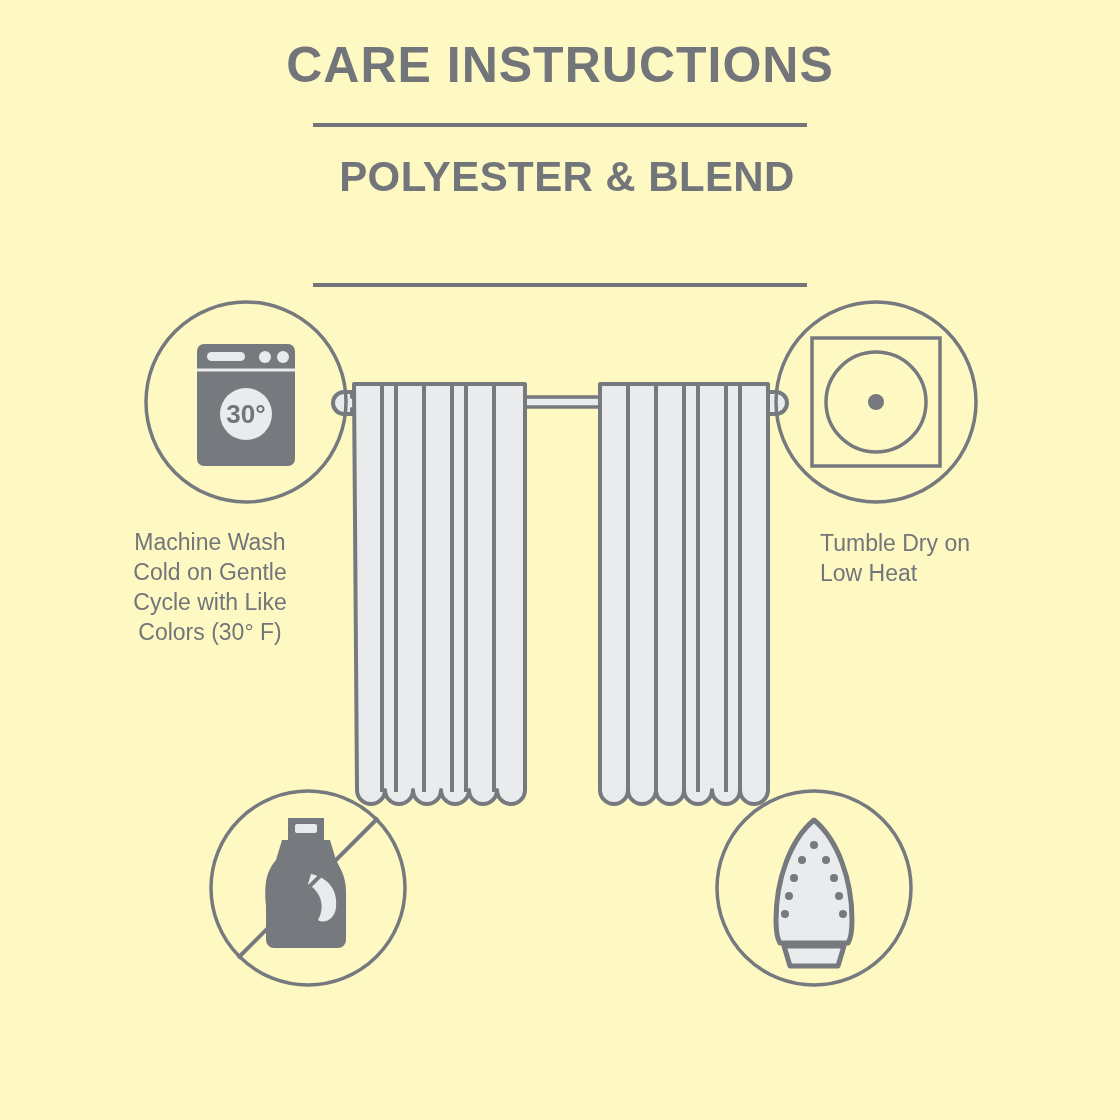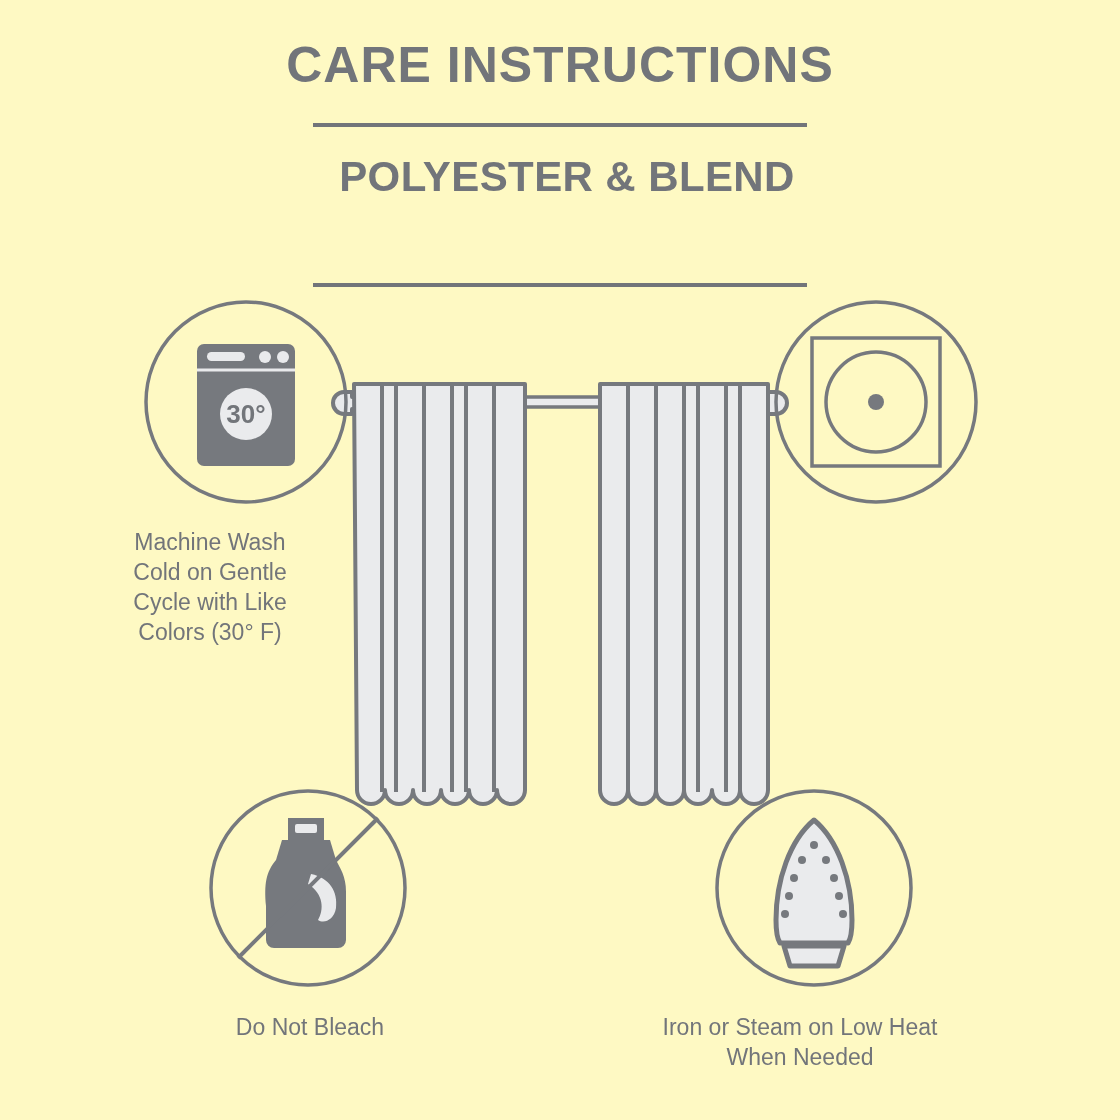--- a/index.html
+++ b/index.html
@@ -202,20 +202,22 @@
   <div class="badge" style="left:770px; top:298px;">
     <svg width="212" height="212" viewBox="0 0 212 212" xmlns="http://www.w3.org/2000/svg">
       <circle cx="106" cy="104" r="100" fill="none" stroke="#76797e" stroke-width="3.5"></circle>
       <g fill="none" stroke="#76797e" stroke-width="3.5">
         <rect x="42" y="40" width="128" height="128"></rect>
         <circle cx="106" cy="104" r="50"></circle>
         <circle cx="106" cy="104" r="8" fill="#76797e" stroke="none"></circle>
       </g>
     </svg>
   </div>
+  <div class="caption" id="caption-dry">Tumble Dry on
+Low Heat</div>
 
   <div class="badge" style="left:208px; top:788px;">
     <svg width="205" height="205" viewBox="0 0 205 205" xmlns="http://www.w3.org/2000/svg">
       <circle cx="100" cy="100" r="97" fill="none" stroke="#76797e" stroke-width="3.5"></circle>
       <g>
 
         <path d="M 80 30 L 116 30 L 116 52 L 80 52 Z" fill="#76797e"></path>
         <rect x="87" y="36" width="22" height="9" rx="2" fill="#e9eaec"></rect>
 
         <path d="M 74 52 L 122 52 L 128 72 L 68 72 Z" fill="#76797e"></path>
@@ -230,21 +232,20 @@
                  C 138 88, 132 80, 128 72
                  Z" fill="#76797e"></path>
 
         <path d="M 103 86 C 122 90, 130 104, 128 120 C 126 132, 116 136, 110 132
                  C 116 122, 116 106, 100 96 Z" fill="#e9eaec"></path>
       </g>
 
       <line x1="30" y1="170" x2="170" y2="30" stroke="#76797e" stroke-width="4"></line>
     </svg>
   </div>
-  <div class="caption" id="caption-bleach">Do Not Bleach</div>
 
   <div class="badge" style="left:712px; top:788px;">
     <svg width="205" height="205" viewBox="0 0 205 205" xmlns="http://www.w3.org/2000/svg">
       <circle cx="102" cy="100" r="97" fill="none" stroke="#76797e" stroke-width="3.5"></circle>
       <g>
 
         <path d="M 102 32
                  C 126 52, 140 92, 140 132
                  C 140 146, 138 152, 136 155
                  L 68 155
@@ -260,16 +261,14 @@
           <circle cx="82" cy="90" r="4"></circle>
           <circle cx="122" cy="90" r="4"></circle>
           <circle cx="77" cy="108" r="4"></circle>
           <circle cx="127" cy="108" r="4"></circle>
           <circle cx="73" cy="126" r="4"></circle>
           <circle cx="131" cy="126" r="4"></circle>
         </g>
       </g>
     </svg>
   </div>
-  <div class="caption" id="caption-iron">Iron or Steam on Low Heat
-When Needed</div>
 
 </div>
 
 </body></html>

